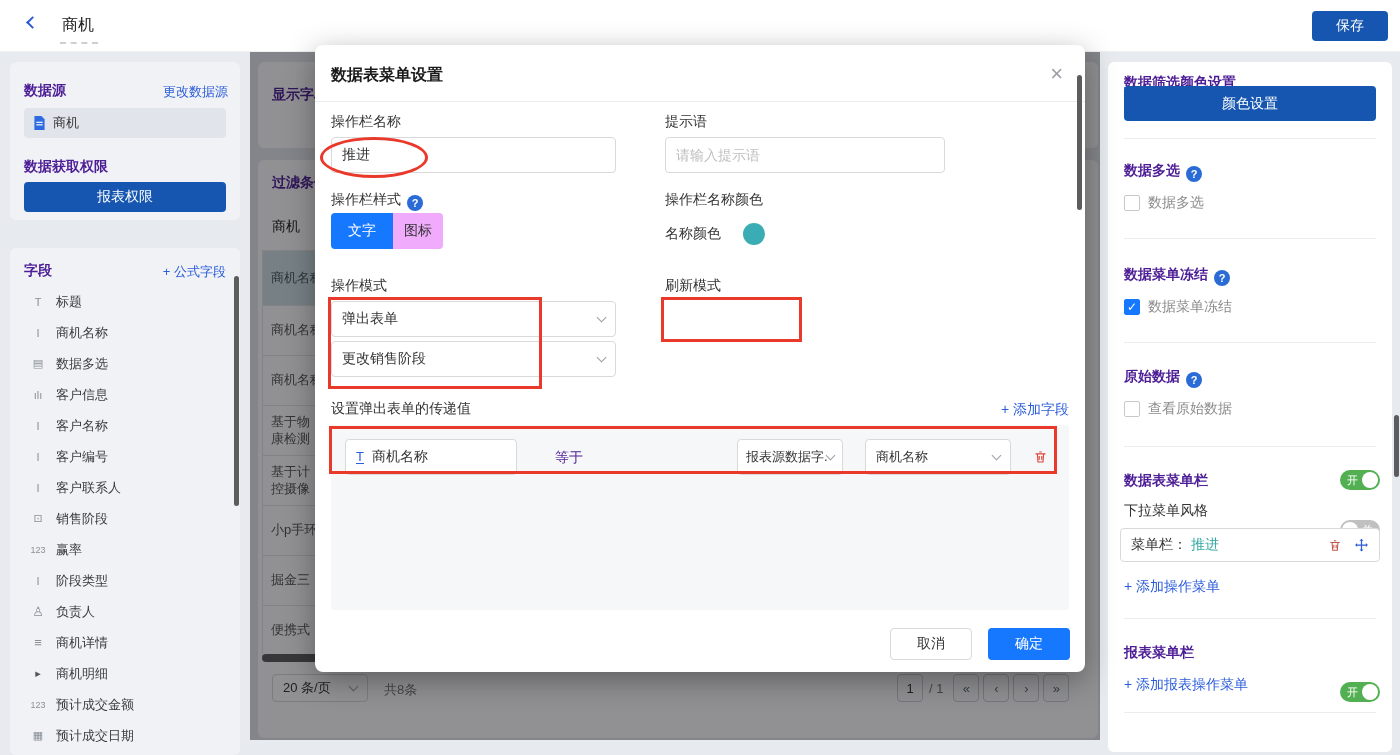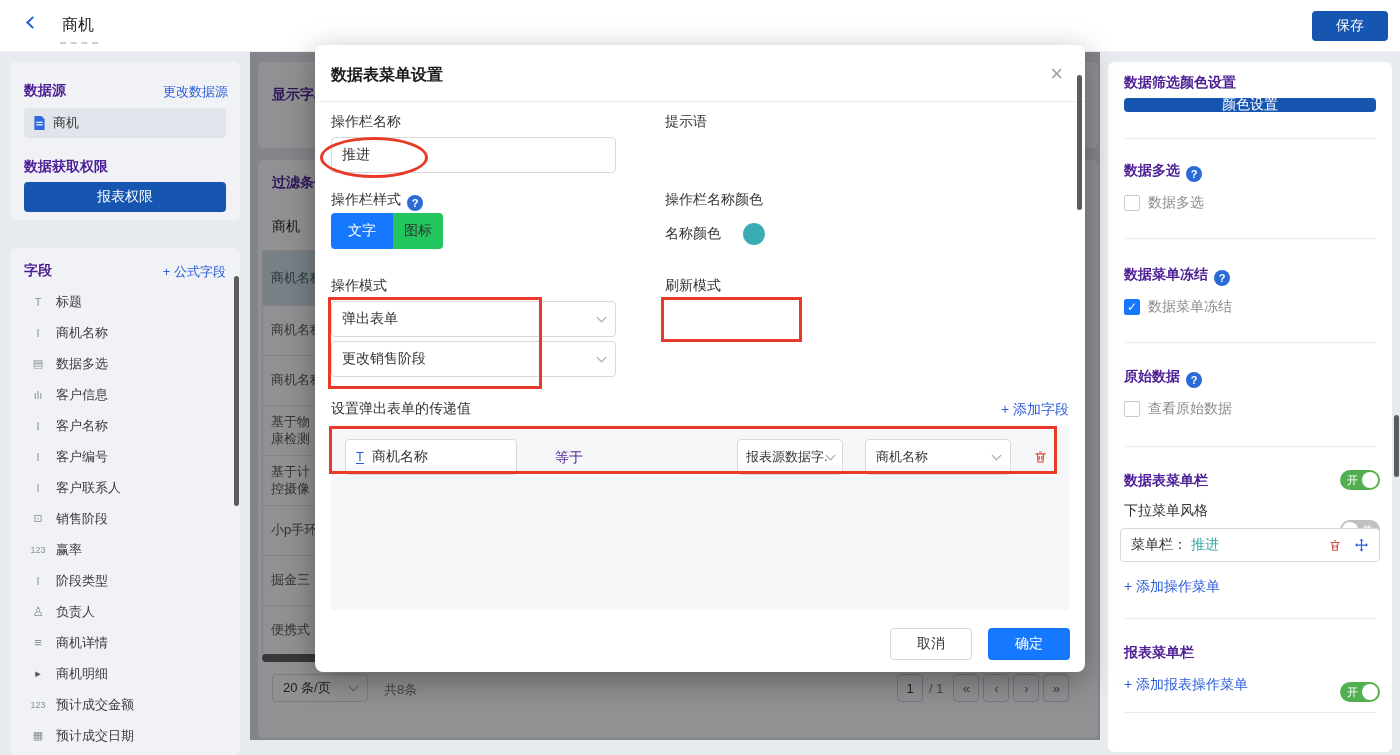--- a/index.html
+++ b/index.html
@@ -197,27 +197,30 @@
   <div class="abs" style="right:22px;top:16px;font-size:22px;color:#9aa0a6;cursor:pointer">×</div>
   <div class="divider abs" style="left:0;top:56px;width:770px"></div>
 
   <div class="abs scroll-thumb" style="left:762px;top:30px;width:5px;height:135px"></div>
 
   <div class="abs" style="left:16px;top:68px;color:#333">操作栏名称</div>
   <div class="abs" style="left:16px;top:92px;width:285px;height:36px">
     <input class="real" readonly="" value="推进" style="">
   </div>
   <div class="abs" style="left:350px;top:68px;color:#333">提示语</div>
+  <div class="abs" style="left:350px;top:92px;width:280px;height:36px">
+    <input class="real" readonly="" placeholder="请输入提示语" style="">
+  </div>
 
   <div class="abs" style="left:16px;top:146px;color:#333">
     <span>操作栏样式</span><span class="help">?</span>
   </div>
   <div class="abs" style="left:16px;top:168px;height:36px;display:flex;border-radius:4px;overflow:hidden">
     <div class="blue-btn" style="width:62px;border-radius:0">文字</div>
-    <div style="width:50px;background:#22c55e;color:#333;display:flex;align-items:center;justify-content:center">图标</div>
+    <div style="width:50px;background:#f0abfc;color:#333;display:flex;align-items:center;justify-content:center">图标</div>
   </div>
   <div class="abs" style="left:350px;top:146px;color:#333">操作栏名称颜色</div>
   <div class="abs" style="left:350px;top:178px;display:flex;align-items:center;gap:22px">
     <span style="color:#333">名称颜色</span>
     <span style="width:22px;height:22px;border-radius:50%;background:#3aacb4;display:inline-block"></span>
   </div>
 
   <div class="abs" style="left:16px;top:232px;color:#333">操作模式</div>
   <div class="abs input-like select-like" style="left:16px;top:256px;width:285px;height:36px">
     <span>弹出表单</span>
@@ -256,21 +259,21 @@
   <button class="blue-btn abs" style="left:673px;top:583px;width:82px;height:32px">确定</button>
 </div>
 
 <div class="anno" style="left:320px;top:137px;width:108px;height:41px;border-radius:50%"></div>
 <div class="anno" style="left:328px;top:297px;width:214px;height:92px"></div>
 <div class="anno" style="left:661px;top:297px;width:141px;height:45px"></div>
 <div class="anno" style="left:329px;top:426px;width:728px;height:48px"></div>
 
 <div class="card abs" style="left:1108px;top:62px;width:284px;height:690px;z-index:6">
   <div class="abs sec-title" style="left:16px;top:12px">数据筛选颜色设置</div>
-  <button class="navy-btn abs" style="left:16px;top:36px;width:252px;height:14px">颜色设置</button>
+  <button class="navy-btn abs" style="left:16px;top:24px;width:252px;height:35px">颜色设置</button>
   <div class="divider abs" style="left:16px;top:76px;width:252px"></div>
 
   <div class="abs" style="left:16px;top:100px">
     <span class="sec-title">数据多选</span><span class="help">?</span>
   </div>
   <div class="abs chk-row" style="left:16px;top:132px">
     <span class="chk-box"></span>
     <span>数据多选</span>
   </div>
   <div class="divider abs" style="left:16px;top:176px;width:252px"></div>

